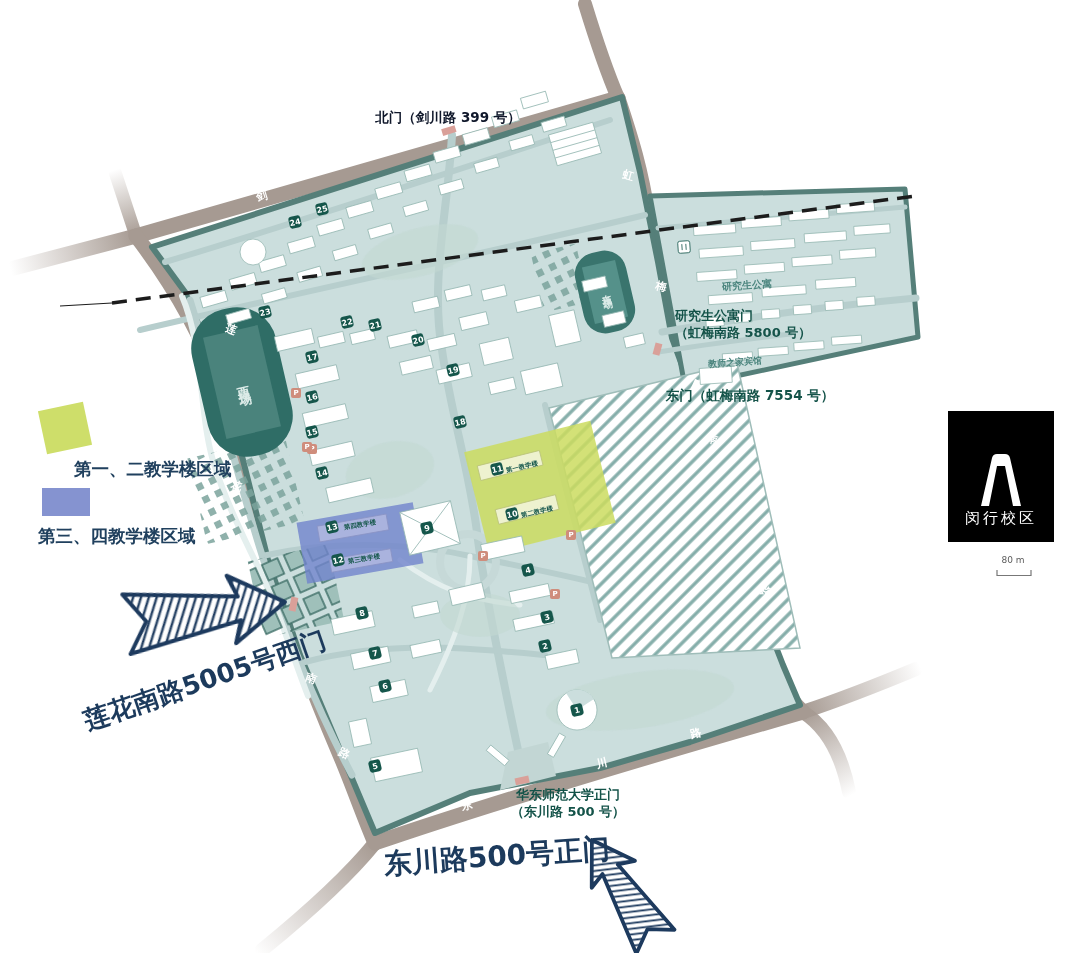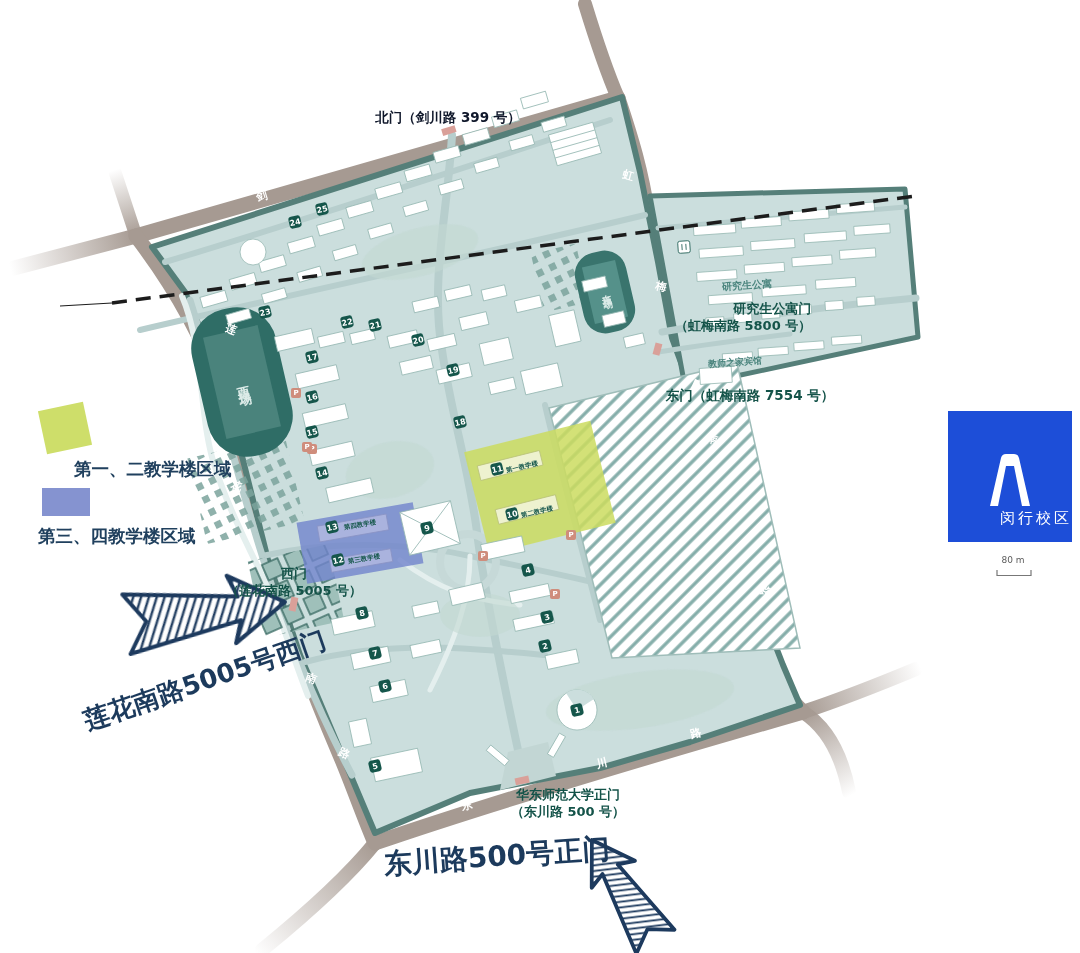--- a/index.html
+++ b/index.html
@@ -13,22 +13,22 @@
   .badge{position:absolute;width:12px;height:12px;border-radius:3px;background:#15564b;color:#fff;
          font-size:8px;font-weight:700;display:flex;align-items:center;justify-content:center;
          transform:translate(-50%,-50%) rotate(-13deg);}
   .park{position:absolute;width:10px;height:10px;border-radius:2px;background:#cf8d7c;color:#fff;
         font-size:7px;font-weight:700;display:flex;align-items:center;justify-content:center;
         transform:translate(-50%,-50%);}
   
   .legend-swatch{position:absolute;}
   .legend-label{position:absolute;font-weight:800;color:#20405e;font-size:17.5px;white-space:nowrap;}
   
-  #logo-card{position:absolute;left:948px;top:411px;width:124px;height:131px;background:#1d4ed8;
-             display:flex;flex-direction:column;align-items:flex-end;justify-content:flex-end;}
+  #logo-card{position:absolute;left:948px;top:411px;width:106px;height:131px;background:#000000;
+             display:flex;flex-direction:column;align-items:center;justify-content:flex-end;}
   #logo-card .campus-name{color:#fff;font-size:15px;letter-spacing:3px;margin-bottom:14px;}
   #logo-card svg{position:absolute;left:50%;top:40px;transform:translateX(-50%);}
 </style>
 </head>
 <body>
 
 <div id="stage">
 
 <svg id="mapsvg" width="1080" height="953" viewBox="0 0 1080 953">
   <defs>
@@ -299,24 +299,22 @@
 
 <div id="logo-card">
   <svg width="56" height="58" viewBox="-28 -29 56 58">
     <path d="M-20,26 L-9,-22 Q-8,-26 -4,-26 L4,-26 Q8,-26 9,-22 L20,26 L12,26 L4,-14 L-4,-14 L-12,26 Z" fill="#ffffff"></path>
   </svg>
   <div class="campus-name">闵行校区</div>
 </div>
 
 <div id="labels-layer">
       <div class="map-label" style="left: 448px; top: 118px; font-size: 13.5px; color: #0f172a; font-weight: 700; transform: translate(-50%, -50%) rotate(0deg);">北门（剑川路 399 号）</div>
-      <div class="map-label" style="left: 294px; top: 583px; font-size: 13px; color: rgb(20, 83, 73); font-weight: 700; transform: translate(-50%, -50%) rotate(0deg);">西门
-（莲花南路 5005 号）</div>
       <div class="map-label" style="left: 750px; top: 396px; font-size: 13.5px; color: rgb(20, 83, 73); font-weight: 700; transform: translate(-50%, -50%) rotate(0deg);">东门（虹梅南路 7554 号）</div>
-      <div class="map-label" style="left: 675px; top: 318px; font-size: 13px; color: rgb(20, 83, 73); font-weight: 700; text-align: right; transform: translate(0px, -50%) rotate(0deg);">研究生公寓门
+      <div class="map-label" style="left: 675px; top: 325px; font-size: 13px; color: rgb(20, 83, 73); font-weight: 700; text-align: left; transform: translate(0px, -50%) rotate(0deg);">研究生公寓门
 （虹梅南路 5800 号）</div>
       <div class="map-label" style="left: 568px; top: 804px; font-size: 13px; color: rgb(20, 83, 73); font-weight: 700; transform: translate(-50%, -50%) rotate(0deg);">华东师范大学正门
 （东川路 500 号）</div>
       <div class="map-label" style="left: 205px; top: 681px; font-size: 26px; color: rgb(28, 58, 92); font-weight: 800; transform: translate(-50%, -50%) rotate(-19deg);">莲花南路5005号西门</div>
       <div class="map-label" style="left: 497px; top: 857px; font-size: 28px; color: rgb(28, 58, 92); font-weight: 800; transform: translate(-50%, -50%) rotate(-4deg);">东川路500号正门</div>
       <div class="map-label vertical" style="left: 241px; top: 382px; font-size: 12.5px; color: rgb(220, 235, 232); font-weight: 600; transform: translate(-50%, -50%) rotate(-13deg);">西操场</div>
       <div class="map-label vertical" style="left: 605px; top: 291px; font-size: 9.5px; color: rgb(220, 235, 232); font-weight: 600; transform: translate(-50%, -50%) rotate(-13deg);">东操场</div>
       <div class="map-label" style="left: 747px; top: 285px; font-size: 10px; color: rgb(75, 133, 126); font-weight: 700; transform: translate(-50%, -50%) rotate(-4deg);">研究生公寓</div>
       <div class="map-label" style="left: 735px; top: 363px; font-size: 9px; color: rgb(75, 133, 126); font-weight: 600; transform: translate(-50%, -50%) rotate(-4deg);">教师之家宾馆</div>
       <div class="map-label" style="left: 522px; top: 467px; font-size: 6.5px; color: rgb(27, 91, 80); font-weight: 600; transform: translate(-50%, -50%) rotate(-13deg);">第一教学楼</div>

